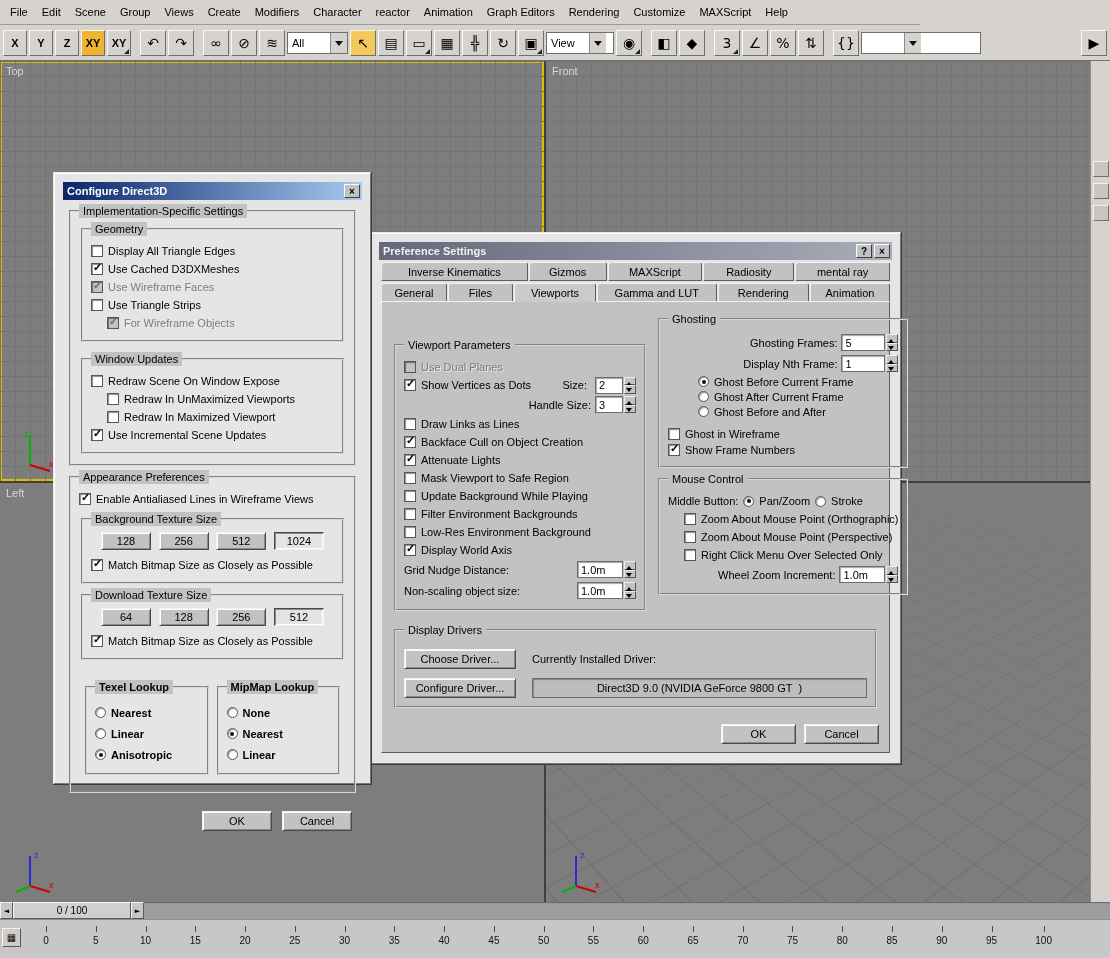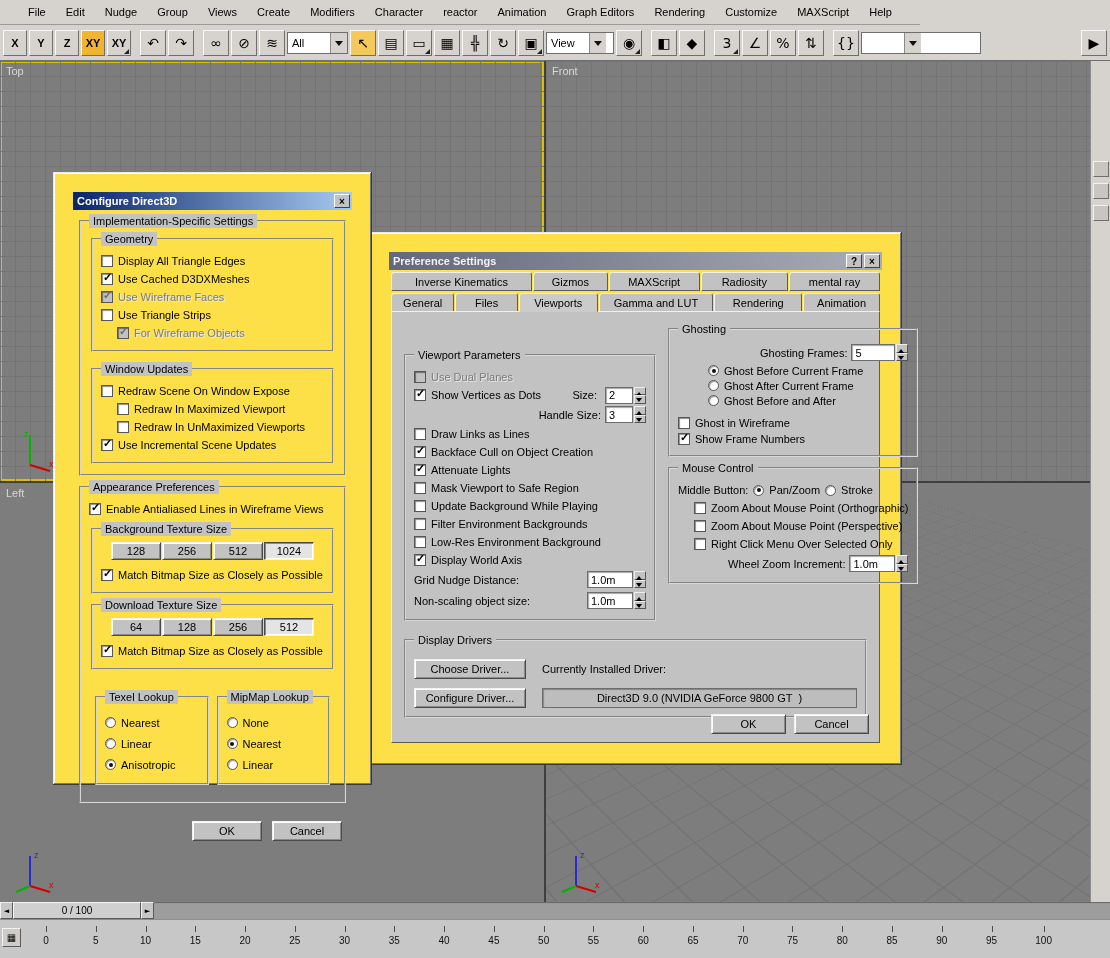--- a/index.html
+++ b/index.html
@@ -1,21 +1,21 @@
 <!DOCTYPE html>
 <html><head>
 <meta charset="utf-8">
 <style>
   html,body{margin:0;padding:0;background:#555;}
   .screen{position:relative;width:1110px;height:958px;background:#d6d3ce;
     font-family:"Liberation Sans",sans-serif;font-size:11px;color:#000;overflow:hidden;}
 
   
   .menubar{position:absolute;left:0;top:0;width:920px;height:25px;display:flex;align-items:center;
-    padding:0 21px;background:#d6d3ce;border-bottom:1px solid #9a9a9a;box-sizing:border-box;justify-content:space-between;}
+    padding:0 3px;background:#d6d3ce;border-bottom:1px solid #9a9a9a;box-sizing:border-box;}
   .menu-item{padding:3px 7px;white-space:nowrap;cursor:default;}
 
   
   .toolbar{position:absolute;left:0;top:25px;width:1110px;height:36px;display:flex;align-items:center;
     padding:0 3px;gap:2px;background:#d6d3ce;border-bottom:1px solid #6f6f6f;box-sizing:border-box;}
   .tbtn{width:26px;height:26px;display:flex;align-items:center;justify-content:center;background:#d6d3ce;
     border:1px solid;border-color:#f7f7f7 #6e6e6e #6e6e6e #f7f7f7;font-size:14px;padding:0;box-sizing:border-box;
     font-family:"DejaVu Sans",sans-serif;}
   .tbtn.txt{font-size:11px;font-weight:bold;width:24px;font-family:"Liberation Sans",sans-serif;}
   .tbtn.active-tool{background:#f0b431;}
@@ -51,33 +51,33 @@
 
   .right-strip{position:absolute;right:0;top:61px;width:20px;height:841px;background:#d6d3ce;border-left:1px solid #8d8d8d;box-sizing:border-box;}
   .side-icon{width:14px;height:14px;margin:4px auto 6px;background:#c9c6c1;border:1px solid;border-color:#f2f2f2 #6e6e6e #6e6e6e #f2f2f2;}
   .side-icons{padding-top:96px;}
 
   
   .time-slider{position:absolute;left:0;top:902px;width:1110px;height:17px;background:#9d9d9d;display:flex;align-items:stretch;
     box-shadow:inset 1px 1px 1px rgba(0,0,0,.35);}
   .ts-arrow{width:13px;background:#c6c6c6;border:1px solid;border-color:#f0f0f0 #5a5a5a #5a5a5a #f0f0f0;
     font-size:7px;display:flex;align-items:center;justify-content:center;padding:0;font-family:"DejaVu Sans",sans-serif;}
-  .ts-thumb{width:128px;background:#cfcfcf;border:1px solid;border-color:#f5f5f5 #5a5a5a #5a5a5a #f5f5f5;
+  .ts-thumb{width:118px;background:#cfcfcf;border:1px solid;border-color:#f5f5f5 #5a5a5a #5a5a5a #f5f5f5;
     display:flex;align-items:center;justify-content:center;font-size:10px;box-sizing:border-box;}
   .ts-rest{flex:1;}
   .trackbar{position:absolute;left:0;top:919px;width:1110px;height:39px;background:#c7c7c7;border-top:1px solid #8d8d8d;box-sizing:border-box;}
   .tb-icon{position:absolute;left:2px;top:8px;width:19px;height:19px;background:#cfccc7;border:1px solid;
     border-color:#f2f2f2 #5a5a5a #5a5a5a #f2f2f2;font-size:10px;display:flex;align-items:center;justify-content:center;padding:0;
     font-family:"DejaVu Sans",sans-serif;}
   .ruler{position:absolute;left:40px;right:58px;top:6px;height:26px;display:flex;justify-content:space-between;}
   .rtick{position:relative;min-width:12px;text-align:center;font-size:10px;padding-top:9px;color:#111;}
   .rtick::before{content:"";position:absolute;top:0;left:50%;width:1px;height:6px;background:#4c4c4c;}
 
   
-  .dialog{position:absolute;background:#fde047;padding:20px;box-sizing:border-box;
+  .dialog{position:absolute;background:#e5e5e5;padding:10px;box-sizing:border-box;
     box-shadow:inset -1px -1px 0 #3a3a3a,inset 1px 1px 0 #e9e9e9,inset -2px -2px 0 #7a7a7a,inset 2px 2px 0 #fff;}
   .titlebar{height:18px;display:flex;align-items:center;padding:0 2px 0 4px;color:#fff;font-weight:bold;}
   .grad-active{background:linear-gradient(90deg,#0a246a,#a6caf0);}
   .grad-inactive{background:linear-gradient(90deg,#63687c,#a9adb9);color:#f2f2f2;}
   .tb-buttons{margin-left:auto;display:flex;gap:2px;}
   .tb-btn{width:16px;height:14px;background:#c2c2c2;border:1px solid;border-color:#fff #404040 #404040 #fff;
     font-size:10px;line-height:11px;text-align:center;font-weight:bold;color:#000;padding:0;font-family:"Liberation Sans",sans-serif;}
 
   .group{position:relative;border:2px groove #d8d8d8;padding:12px 8px 8px;margin:10px 6px 8px;}
   .legend{position:absolute;top:-8px;left:8px;background:#c2c2c2;padding:0 4px;line-height:14px;white-space:nowrap;}
@@ -114,21 +114,21 @@
   .spinbtn.up::after{content:"";position:absolute;left:1px;top:1px;border:3px solid transparent;border-bottom:4px solid #000;}
   .spinbtn.down::after{content:"";position:absolute;left:1px;top:2px;border:3px solid transparent;border-top:4px solid #000;}
 
   .fieldrow{display:flex;align-items:center;justify-content:flex-end;gap:4px;height:21px;}
 
   
   .dlg-config{left:53px;top:172px;width:319px;height:613px;z-index:40;}
   .dlg-config .actions{display:flex;justify-content:flex-end;gap:10px;padding:10px 10px 0 0;}
   .dlg-config .actions .btn{width:70px;}
   .twocol{display:flex;gap:8px;margin:0 6px 8px;}
-  .twocol .group{flex:1;margin:0;}
+  .twocol .group{flex:1;margin:0;font-weight:bold;}
   .twocol .row{height:21px;}
 
   
   .dlg-pref{left:369px;top:232px;width:533px;height:533px;z-index:30;display:flex;flex-direction:column;}
   .tabs{display:flex;gap:1px;padding:0 2px;margin-top:2px;}
   .tab{height:19px;display:flex;align-items:center;justify-content:center;background:#c2c2c2;
     border:1px solid;border-color:#f0f0f0 #5c5c5c #5c5c5c #f0f0f0;border-radius:3px 3px 0 0;white-space:nowrap;box-sizing:border-box;}
   .tab.active{background:#cbcbcb;position:relative;z-index:2;border-bottom-color:#cbcbcb;}
   .tabpage{margin:-1px 2px 2px;border:1px solid;border-color:#f0f0f0 #5c5c5c #5c5c5c #f0f0f0;
     flex:1;position:relative;padding:16px 12px 8px;background:#c2c2c2;}
@@ -144,21 +144,21 @@
   .pref-actions .btn{width:75px;}
 </style>
 </head>
 <body>
 
 <div class="screen">
 
   <div class="menubar">
     <span class="menu-item">File</span>
     <span class="menu-item">Edit</span>
-    <span class="menu-item">Nudge</span>
+    <span class="menu-item">Scene</span>
     <span class="menu-item">Group</span>
     <span class="menu-item">Views</span>
     <span class="menu-item">Create</span>
     <span class="menu-item">Modifiers</span>
     <span class="menu-item">Character</span>
     <span class="menu-item">reactor</span>
     <span class="menu-item">Animation</span>
     <span class="menu-item">Graph Editors</span>
     <span class="menu-item">Rendering</span>
     <span class="menu-item">Customize</span>
@@ -408,20 +408,30 @@
             <div class="fieldrow">
               <span class="lbl">Ghosting Frames:</span>
               <span class="spin">
                 <span class="field num" style="width:44px">5</span>
                 <span class="spinbtns">
                     <button class="spinbtn up"></button>
                     <button class="spinbtn down"></button>
                   </span>
               </span>
             </div>
+            <div class="fieldrow">
+              <span class="lbl">Display Nth Frame:</span>
+              <span class="spin">
+                <span class="field num" style="width:44px">1</span>
+                <span class="spinbtns">
+                    <button class="spinbtn up"></button>
+                    <button class="spinbtn down"></button>
+                  </span>
+              </span>
+            </div>
             <div class="row" style="padding-left:30px;height:15px">
               <span class="radio selected"></span>
               <span class="lbl">Ghost Before Current Frame</span>
             </div>
             <div class="row" style="padding-left:30px;height:15px">
               <span class="radio"></span>
               <span class="lbl">Ghost After Current Frame</span>
             </div>
             <div class="row" style="padding-left:30px;height:15px">
               <span class="radio"></span>
@@ -523,25 +533,25 @@
         </div>
       </div>
       <div class="group" style="margin:16px 2px 2px">
         <span class="legend">Window Updates</span>
         <div class="row">
           <span class="cb"></span>
           <span class="lbl">Redraw Scene On Window Expose</span>
         </div>
         <div class="row indent">
           <span class="cb"></span>
-          <span class="lbl">Redraw In Maximized Viewport</span>
+          <span class="lbl">Redraw In UnMaximized Viewports</span>
         </div>
         <div class="row indent">
           <span class="cb"></span>
-          <span class="lbl">Redraw In UnMaximized Viewports</span>
+          <span class="lbl">Redraw In Maximized Viewport</span>
         </div>
         <div class="row">
           <span class="cb checked"></span>
           <span class="lbl">Use Incremental Scene Updates</span>
         </div>
       </div>
     </div>
 
     <div class="group">
       <span class="legend">Appearance Preferences</span>

